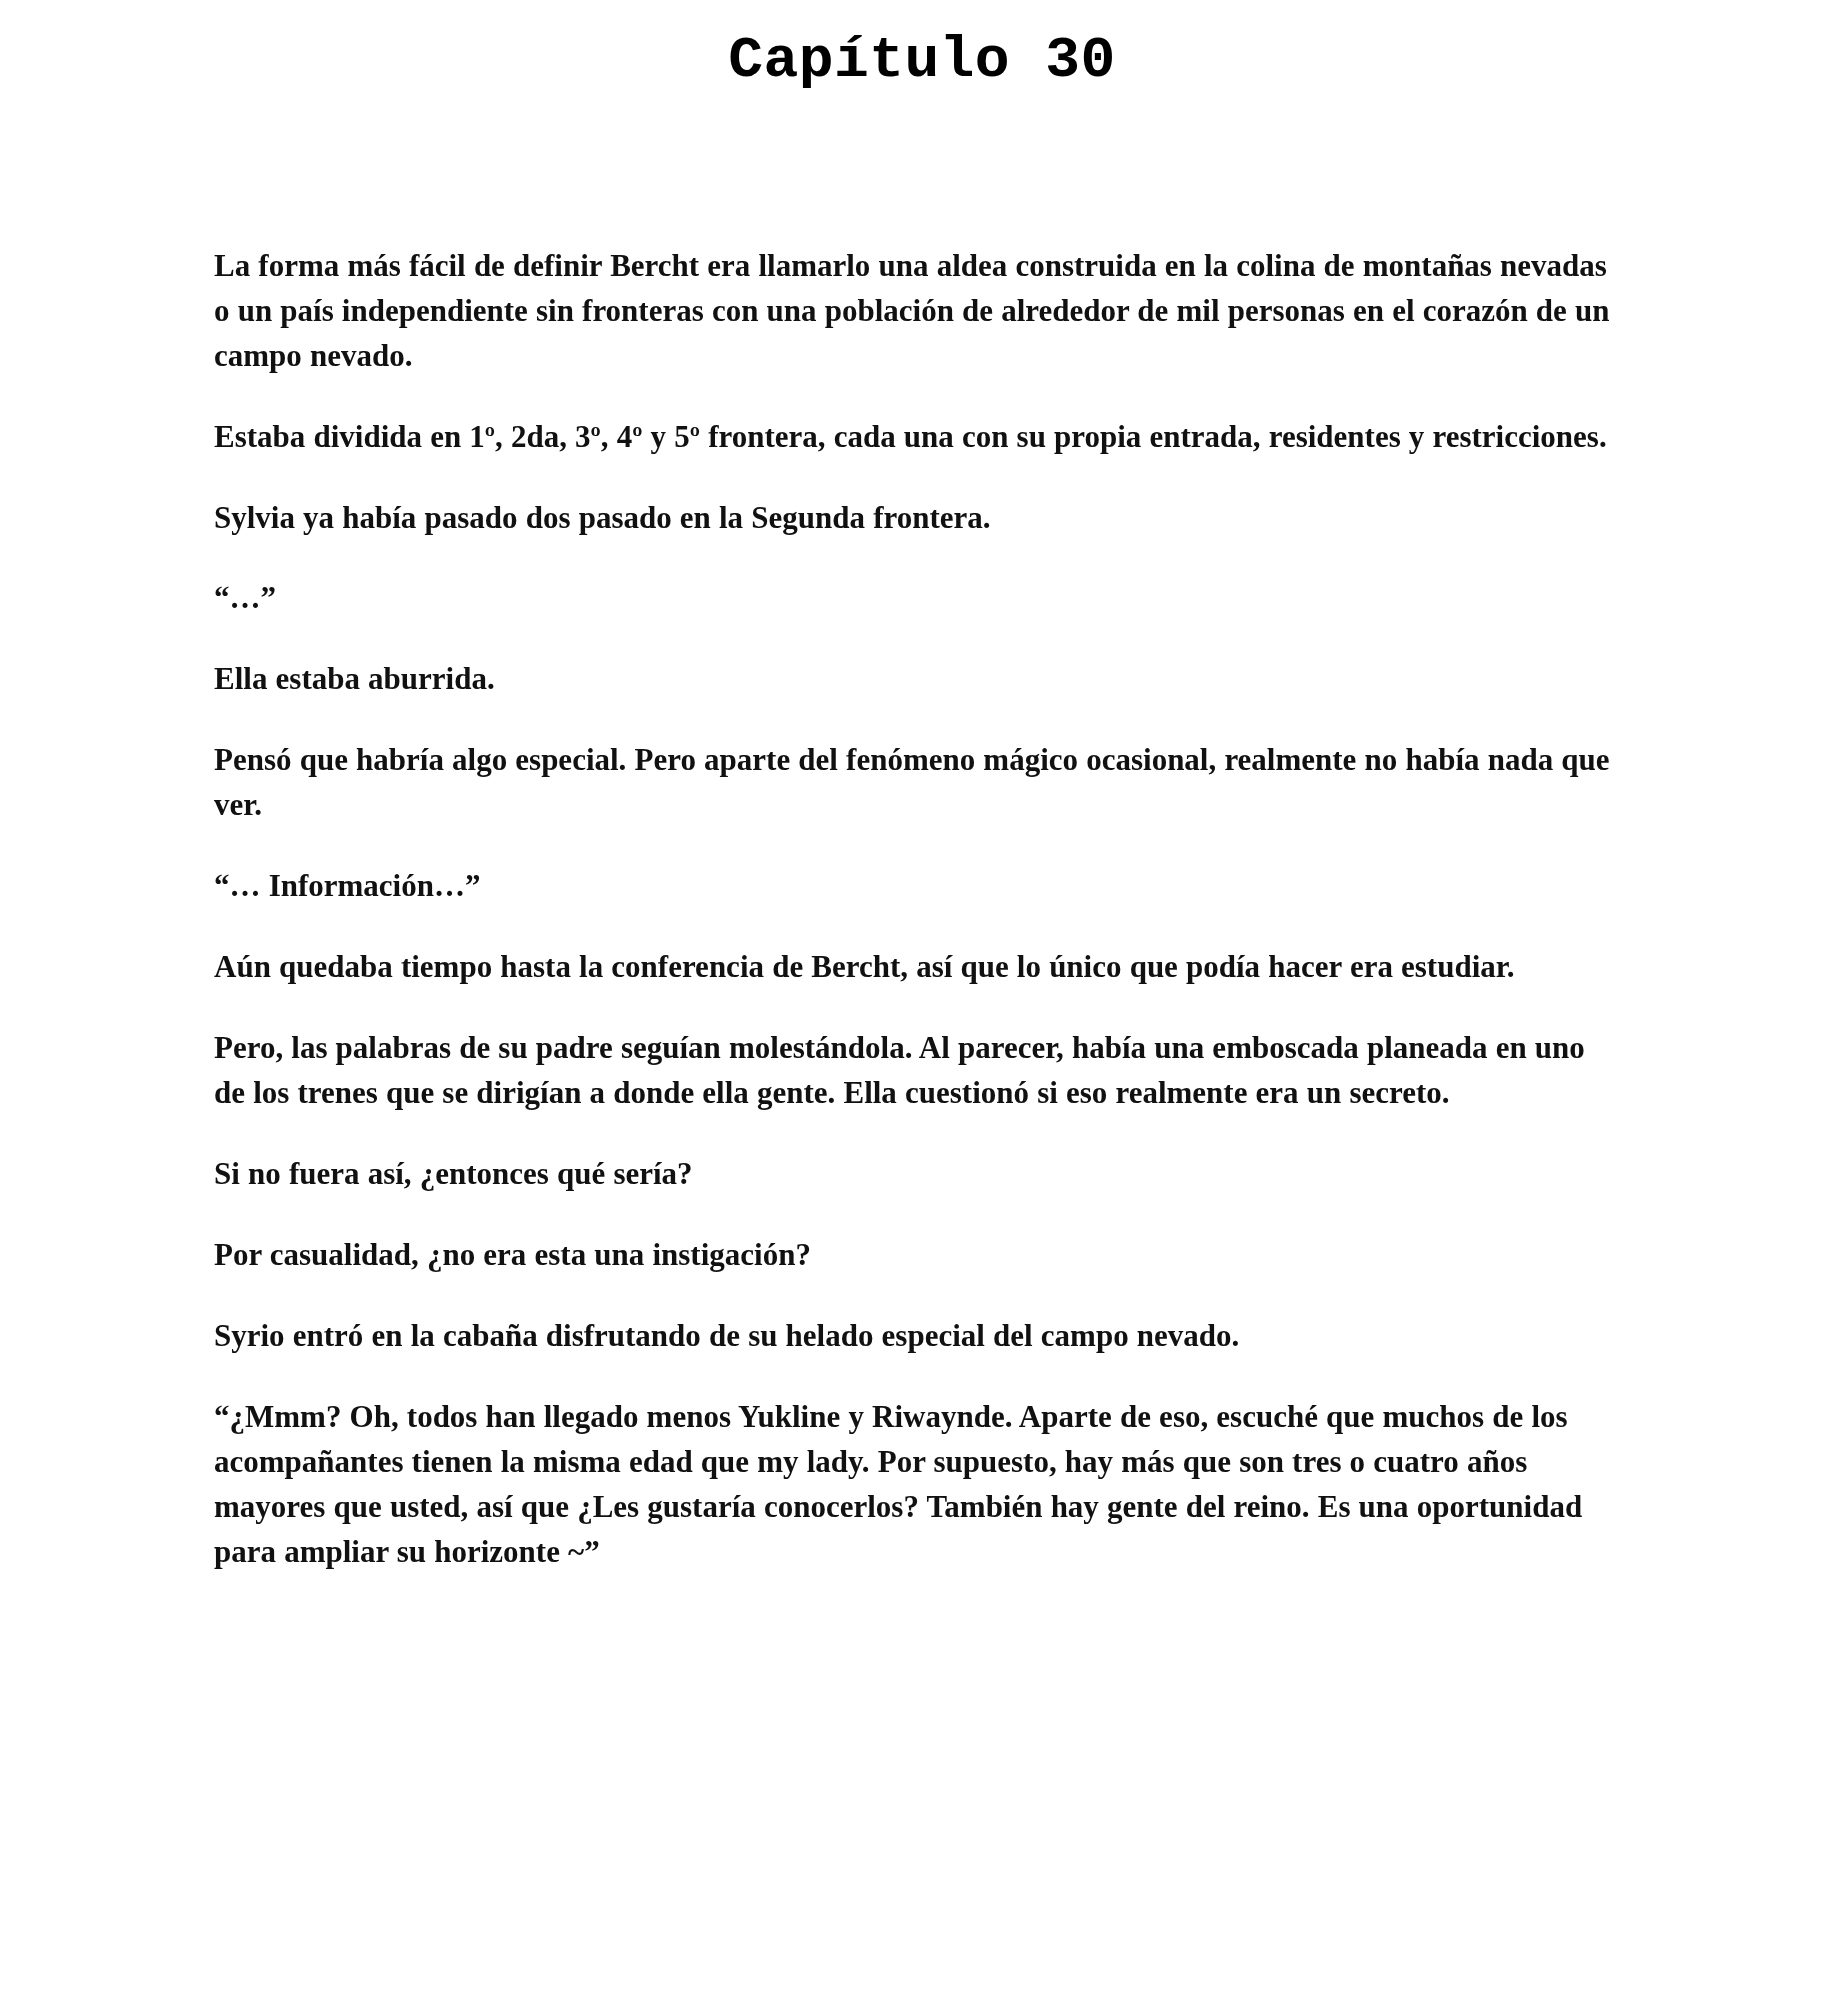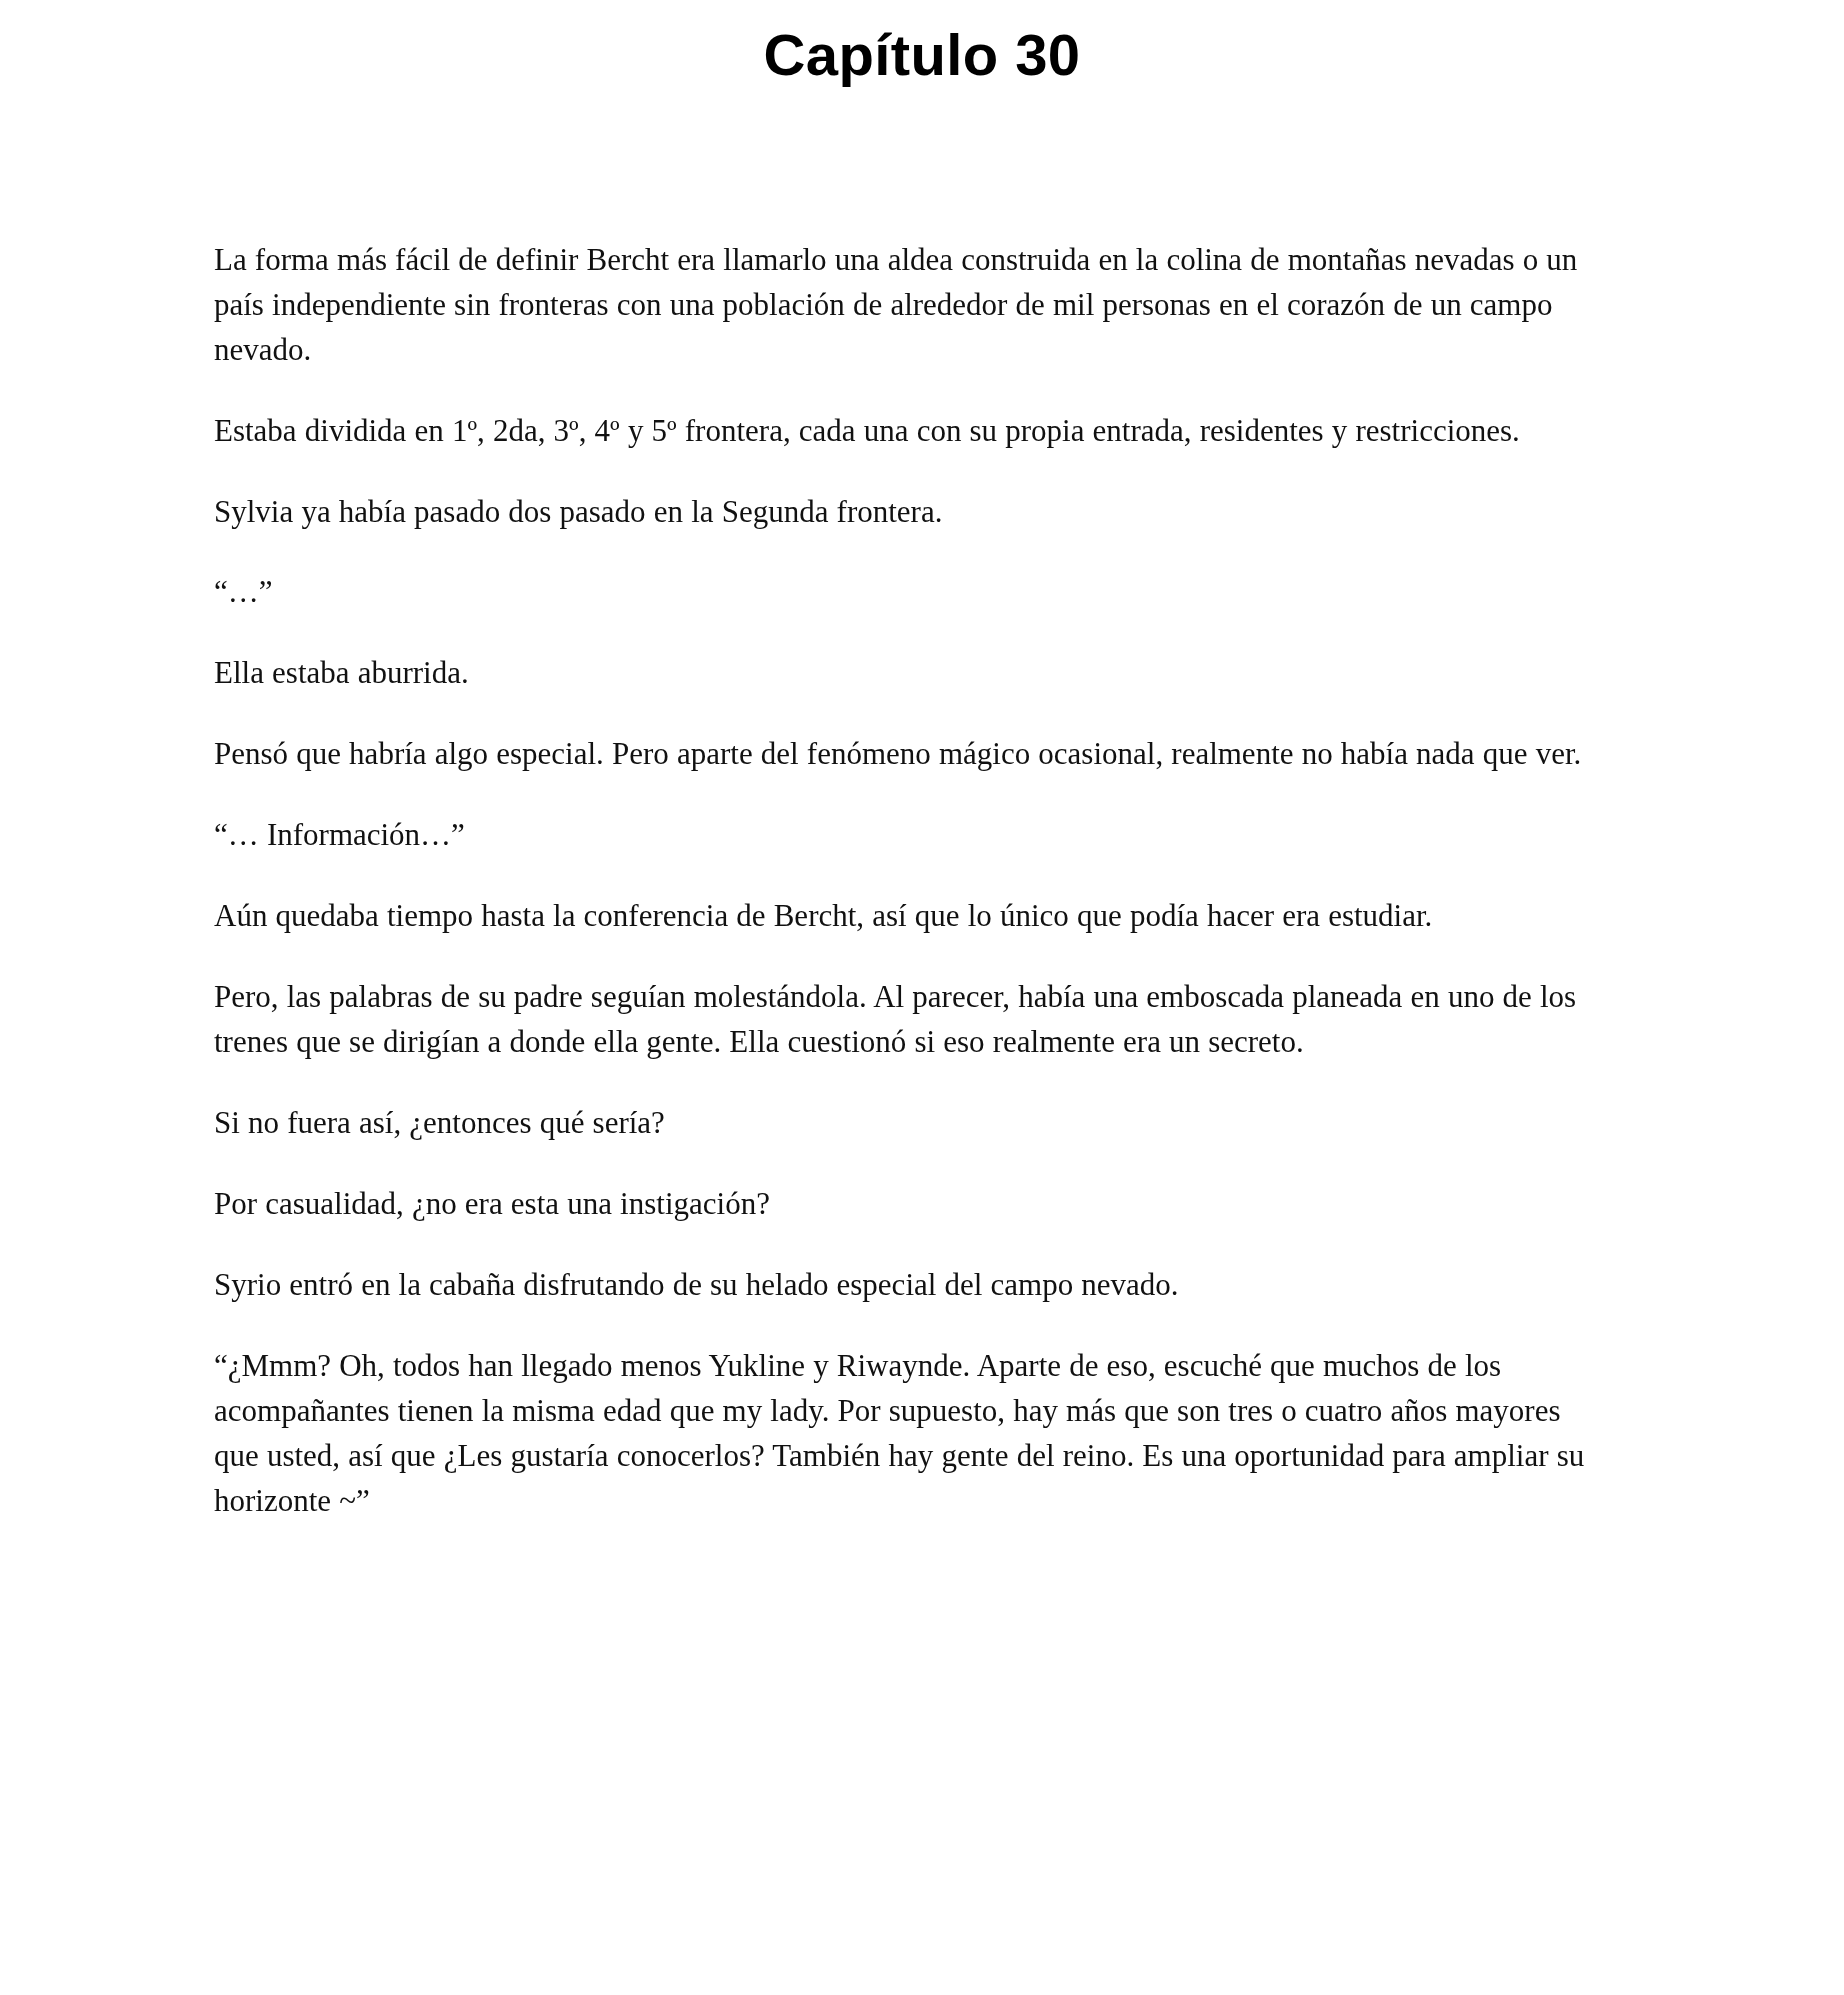--- a/index.html
+++ b/index.html
@@ -15,35 +15,36 @@
     color: #111111;
     -webkit-font-smoothing: antialiased;
   }
   .page {
     width: 1844px;
     box-sizing: border-box;
     padding: 0;
   }
   .chapter-title {
     text-align: center;
-    font-family: Liberation Sans, sans-serif;
+    font-family: Liberation Mono, monospace;
     font-weight: bold;
     font-size: 58px;
     line-height: 1.1;
-    margin: 23px 0 0 0;
+    margin: 29px 0 0 0;
     letter-spacing: 0.4px;
     color: #000000;
   }
   .body-block {
     box-sizing: border-box;
     margin: 0 auto;
     padding: 0;
     width: 1424px;
     margin-top: 151px;
     margin-left: 214px;
+    font-weight: bold;
   }
   .para {
     font-size: 31px;
     line-height: 1.45;
     margin: 0 0 36px 0;
     text-align: left;
     color: #111111;
     max-width: 1398px;
     word-spacing: 0.4px;
   }

